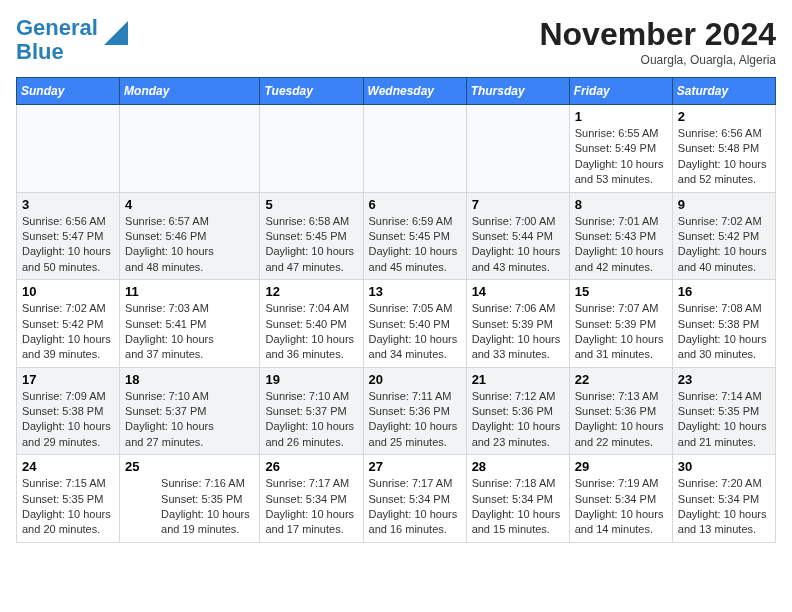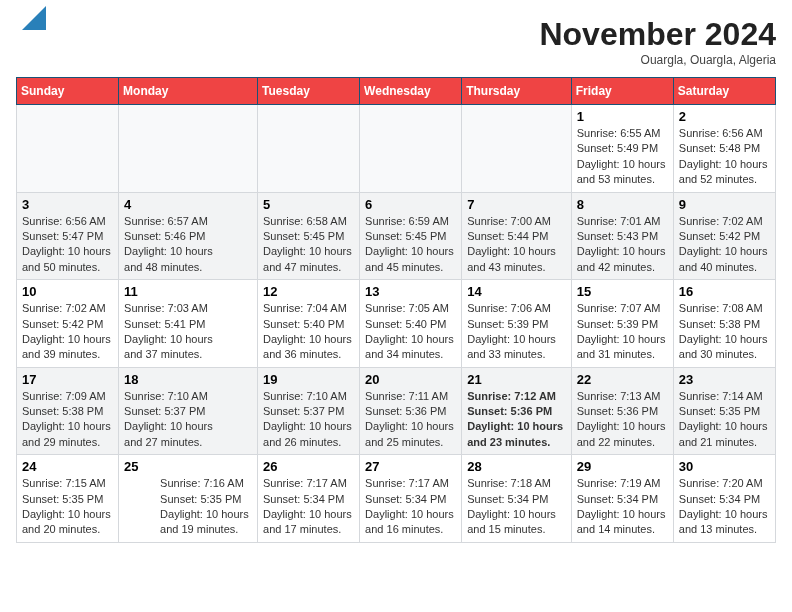--- a/index.html
+++ b/index.html
@@ -40,22 +40,23 @@
       font-size: 12px;
       font-weight: normal;
       color: #444;
     }
     table {
       width: 100%;
       border-collapse: collapse;
       font-size: 11px;
     }
     thead tr {
-      background-color: #ef4444;
+      background-color: #3b82f6;
       color: #fff;
+      font-style: italic;
     }
     thead th {
       padding: 6px 4px;
       text-align: left;
       font-size: 12px;
       font-weight: bold;
       border: 1px solid #1a5276;
     }
     tbody tr {
       background-color: #fff;
@@ -83,20 +84,23 @@
     .empty-cell {
       background-color: #f8f9fa;
     }
   </style>
 </head>
 <body>
 
 <div class="header-area">
   <div class="logo">
     <div style="display:flex;align-items:center;">
+      <span class="logo-text">
+        <span>General</span><br><span>Blue</span>
+      </span>
       <svg width="28" height="28" viewBox="0 0 28 28" style="margin-left:2px;margin-top:-10px;">
         <polygon points="4,24 28,0 28,24" fill="#2980b9"></polygon>
       </svg>
     </div>
   </div>
   <div class="title-block">
     <h1>November 2024</h1>
     <h2>Ouargla, Ouargla, Algeria</h2>
   </div>
 </div>
@@ -261,21 +265,21 @@
         </td>
         <td>
           <div class="day-number">20</div>
           <div class="day-detail" style="white-space: pre-line;">Sunrise: 7:11 AM
 Sunset: 5:36 PM
 Daylight: 10 hours
 and 25 minutes.</div>
         </td>
         <td>
           <div class="day-number">21</div>
-          <div class="day-detail" style="white-space: pre-line; font-weight: bold;">Sunrise: 7:12 AM
+          <div class="day-detail" style="white-space: pre-line;">Sunrise: 7:12 AM
 Sunset: 5:36 PM
 Daylight: 10 hours
 and 23 minutes.</div>
         </td>
         <td>
           <div class="day-number">22</div>
           <div class="day-detail" style="white-space: pre-line;">Sunrise: 7:13 AM
 Sunset: 5:36 PM
 Daylight: 10 hours
 and 22 minutes.</div>

